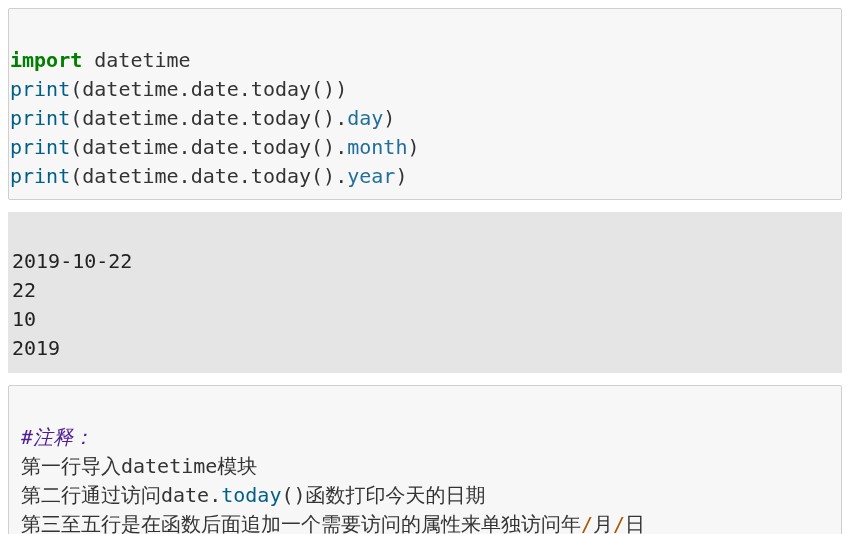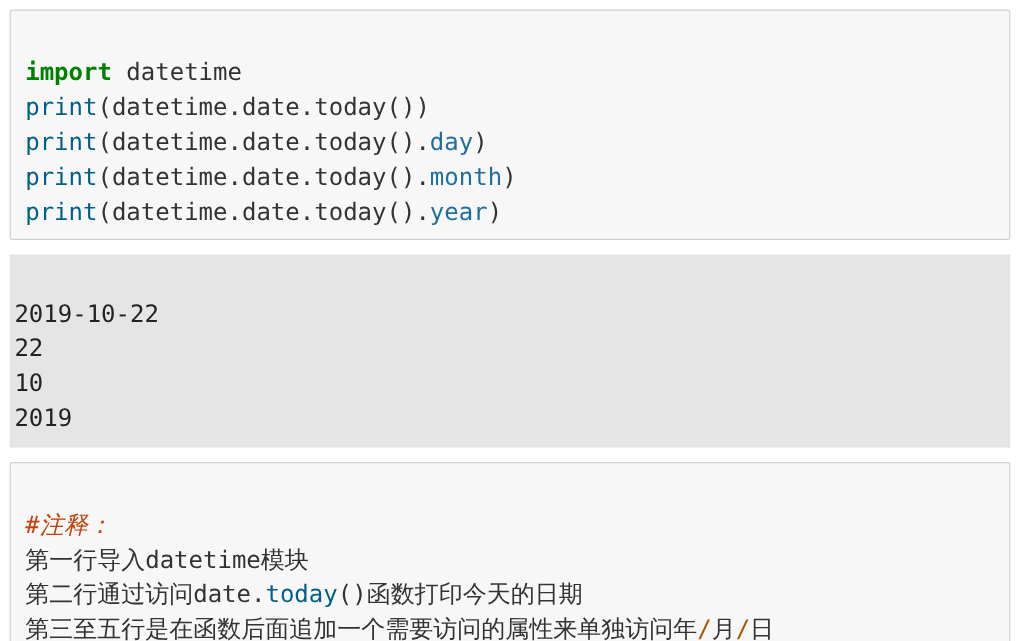--- a/index.html
+++ b/index.html
@@ -11,21 +11,21 @@
     line-height: 1.45;
     color: #333;
     width: 850px;
     box-sizing: border-box;
     position: relative;
   }
   .code-block {
     background: #f7f7f7;
     border: 1px solid #cfcfcf;
     border-radius: 2px;
-    padding: 8px 12px;
+    padding: 8px 1px;
     margin-bottom: 12px;
     white-space: pre;
   }
   .output-block {
     background: #e5e5e5;
     padding: 6px 12px 10px 4px;
     margin-bottom: 12px;
     white-space: pre;
     color: #222;
   }
@@ -34,21 +34,21 @@
     border: 1px solid #cfcfcf;
     border-radius: 2px;
     padding: 8px 12px 10px 12px;
     white-space: pre-wrap;
   }
   .kw   { color: #008000; font-weight: bold; }   
   .fn   { color: #005f87; }                       
   .obj  { color: #333333; }                       
   .attr { color: #1f6e9b; }                       
   .pun  { color: #333333; }                       
-  .cmt  { color: #c2410c; font-style: italic; }   
+  .cmt  { color: #4c1d95; font-style: italic; }   
   .wm {
     position: absolute;
     right: 12px;
     bottom: 6px;
     font-size: 13px;
     color: #bdbdbd;
     font-family: -apple-system, "Helvetica Neue", Arial, sans-serif;
     letter-spacing: 0.3px;
   }
 </style>

